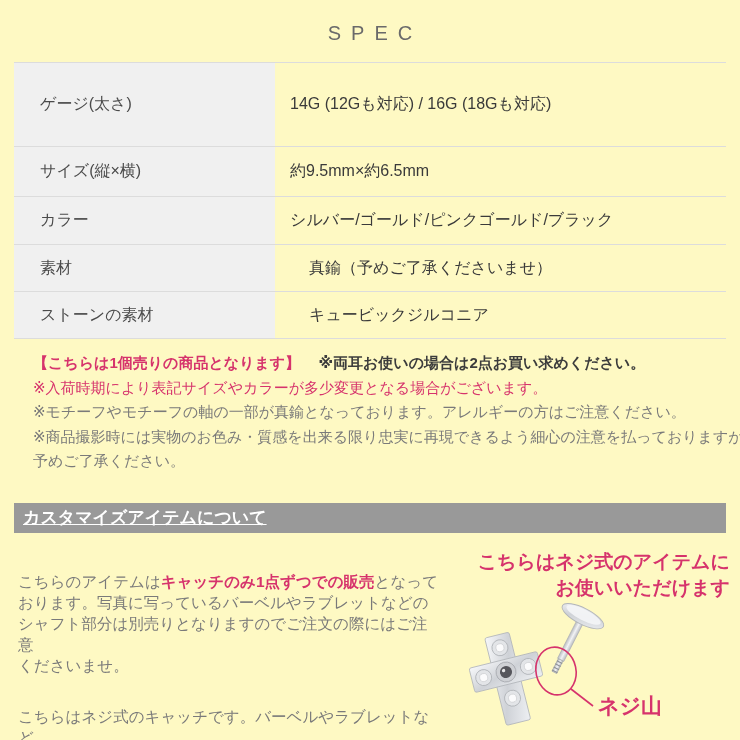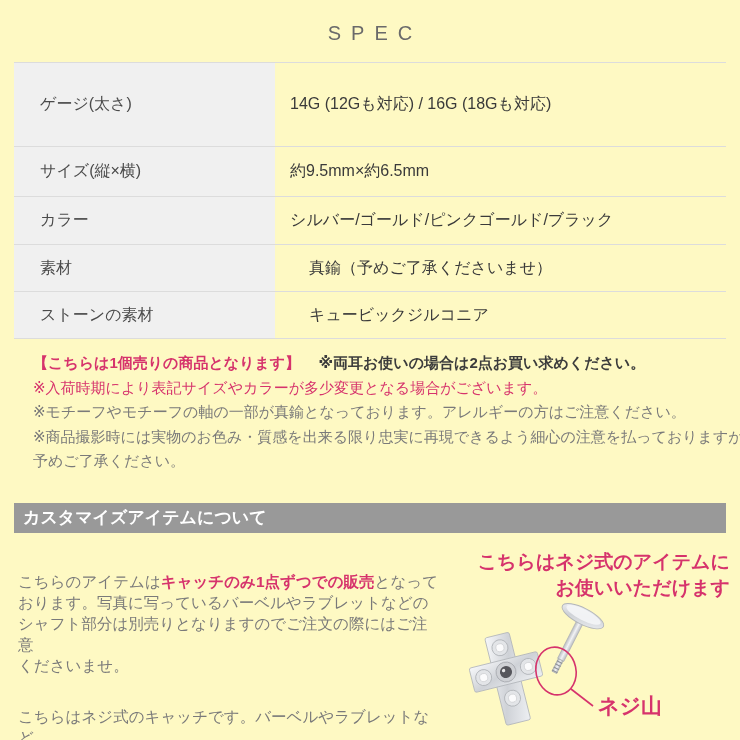--- a/index.html
+++ b/index.html
@@ -81,20 +81,21 @@
   .customize-bar {
     position: absolute;
     top: 503px; left: 14px; width: 712px; height: 30px;
     background: #999999;
     color: #ffffff;
     font-weight: bold;
     font-size: 17px;
     line-height: 30px;
     padding-left: 9px;
     box-sizing: border-box;
+    text-decoration: underline;
   }
   .customize-left {
     position: absolute;
     top: 546px; left: 14px; width: 432px;
     font-size: 15.5px;
     line-height: 21.1px;
     color: #7a7a7a;
     white-space: pre-line;
   }
   .customize-left p { margin: 4px; }

